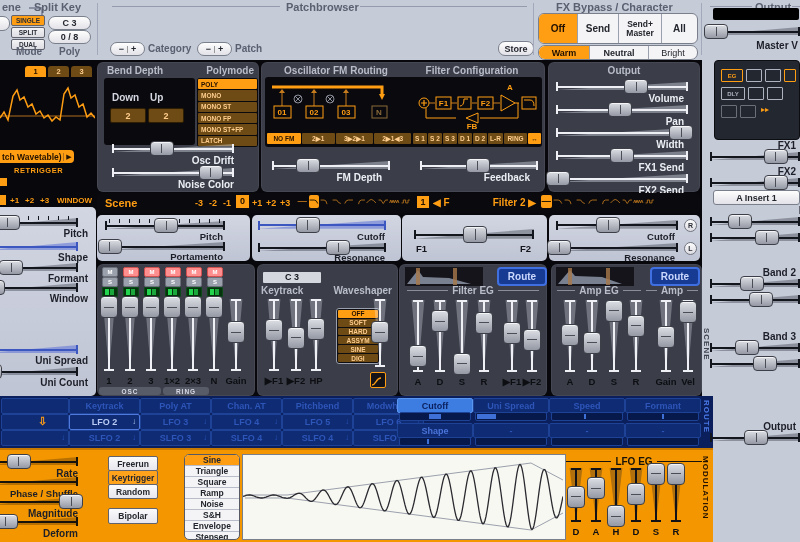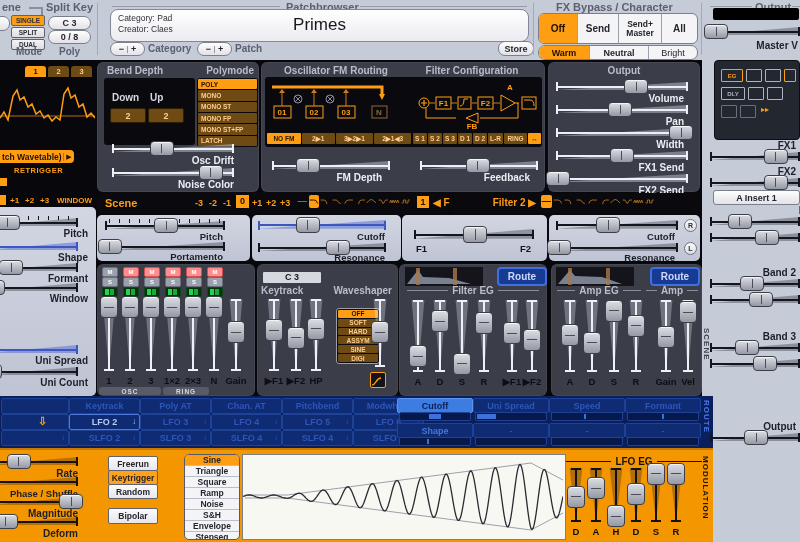--- a/index.html
+++ b/index.html
@@ -83,41 +83,36 @@
   .fxbox.ob{border-color:#ff9d13;color:#ff9d13}
   .rndbtn{position:absolute;width:11px;height:11px;border-radius:50%;background:linear-gradient(#fdfdfd,#dcdce2);border:1px solid #70747f;font-size:7px;font-weight:bold;color:#2a2d36;display:flex;align-items:center;justify-content:center}
 </style>
 </head>
 <body>
 
 <div class="stage">
 
   <span class="ttl abs" style="left:2px;top:1px">ene</span>
   <i class="abs" style="left:29px;top:7px;width:12px;height:6px;border-top:2px solid #8a90a2;border-right:2px solid #8a90a2"></i>
-  <span class="ttl abs" style="left:46px;top:1px">Split Key</span>
+  <span class="ttl abs" style="left:34px;top:1px">Split Key</span>
   <div class="abs pill" style="left:-9px;top:16px;width:17px;height:13px"></div>
   <div class="abs" style="left:11px;top:15px;width:34px;height:33px">
     <div class="mbt sel">SINGLE</div>
     <div class="mbt">SPLIT</div>
     <div class="mbt">DUAL</div>
   </div>
   <span class="ttl abs" style="left:16px;top:46px;font-size:10px">Mode</span>
   <div class="abs pill" style="left:48px;top:16px;width:41px;height:12px;font-size:9px">C 3</div>
   <div class="abs pill" style="left:48px;top:30px;width:41px;height:12px;font-size:9px">0 / 8</div>
   <span class="ttl abs" style="left:59px;top:46px;font-size:10px">Poly</span>
   <i class="vline" style="left:97px;top:3px;height:52px"></i>
 
   <span class="ttl abs" style="left:286px;top:1px">Patchbrowser</span>
   <i class="hline" style="left:112px;top:6px;width:168px"></i>
   <i class="hline" style="left:360px;top:6px;width:167px"></i>
-  <div class="abs" style="left:110px;top:9px;width:417px;height:31px;background:linear-gradient(#ffffff,#ebebf0);border:1px solid #82879a;border-radius:8px">
-    <span class="abs" style="left:7px;top:3px;font-size:8.5px;color:#2e3038">Category: Pad</span>
-    <span class="abs" style="left:7px;top:14px;font-size:8.5px;color:#2e3038">Creator: Claes</span>
-    <div class="abs c" style="left:0;right:0;top:5px;font-size:17px;color:#16181e">Primes</div>
-  </div>
   <div class="abs pill" style="left:110px;top:42px;width:33px;height:12px;font-size:9px">
     <span>−</span>
       <i class="vsep"></i>
       <span>+</span>
   </div>
   <span class="ttl abs" style="left:148px;top:43px;font-size:10px">Category</span>
   <div class="abs pill" style="left:197px;top:42px;width:33px;height:12px;font-size:9px">
     <span>−</span>
       <i class="vsep"></i>
       <span>+</span>

